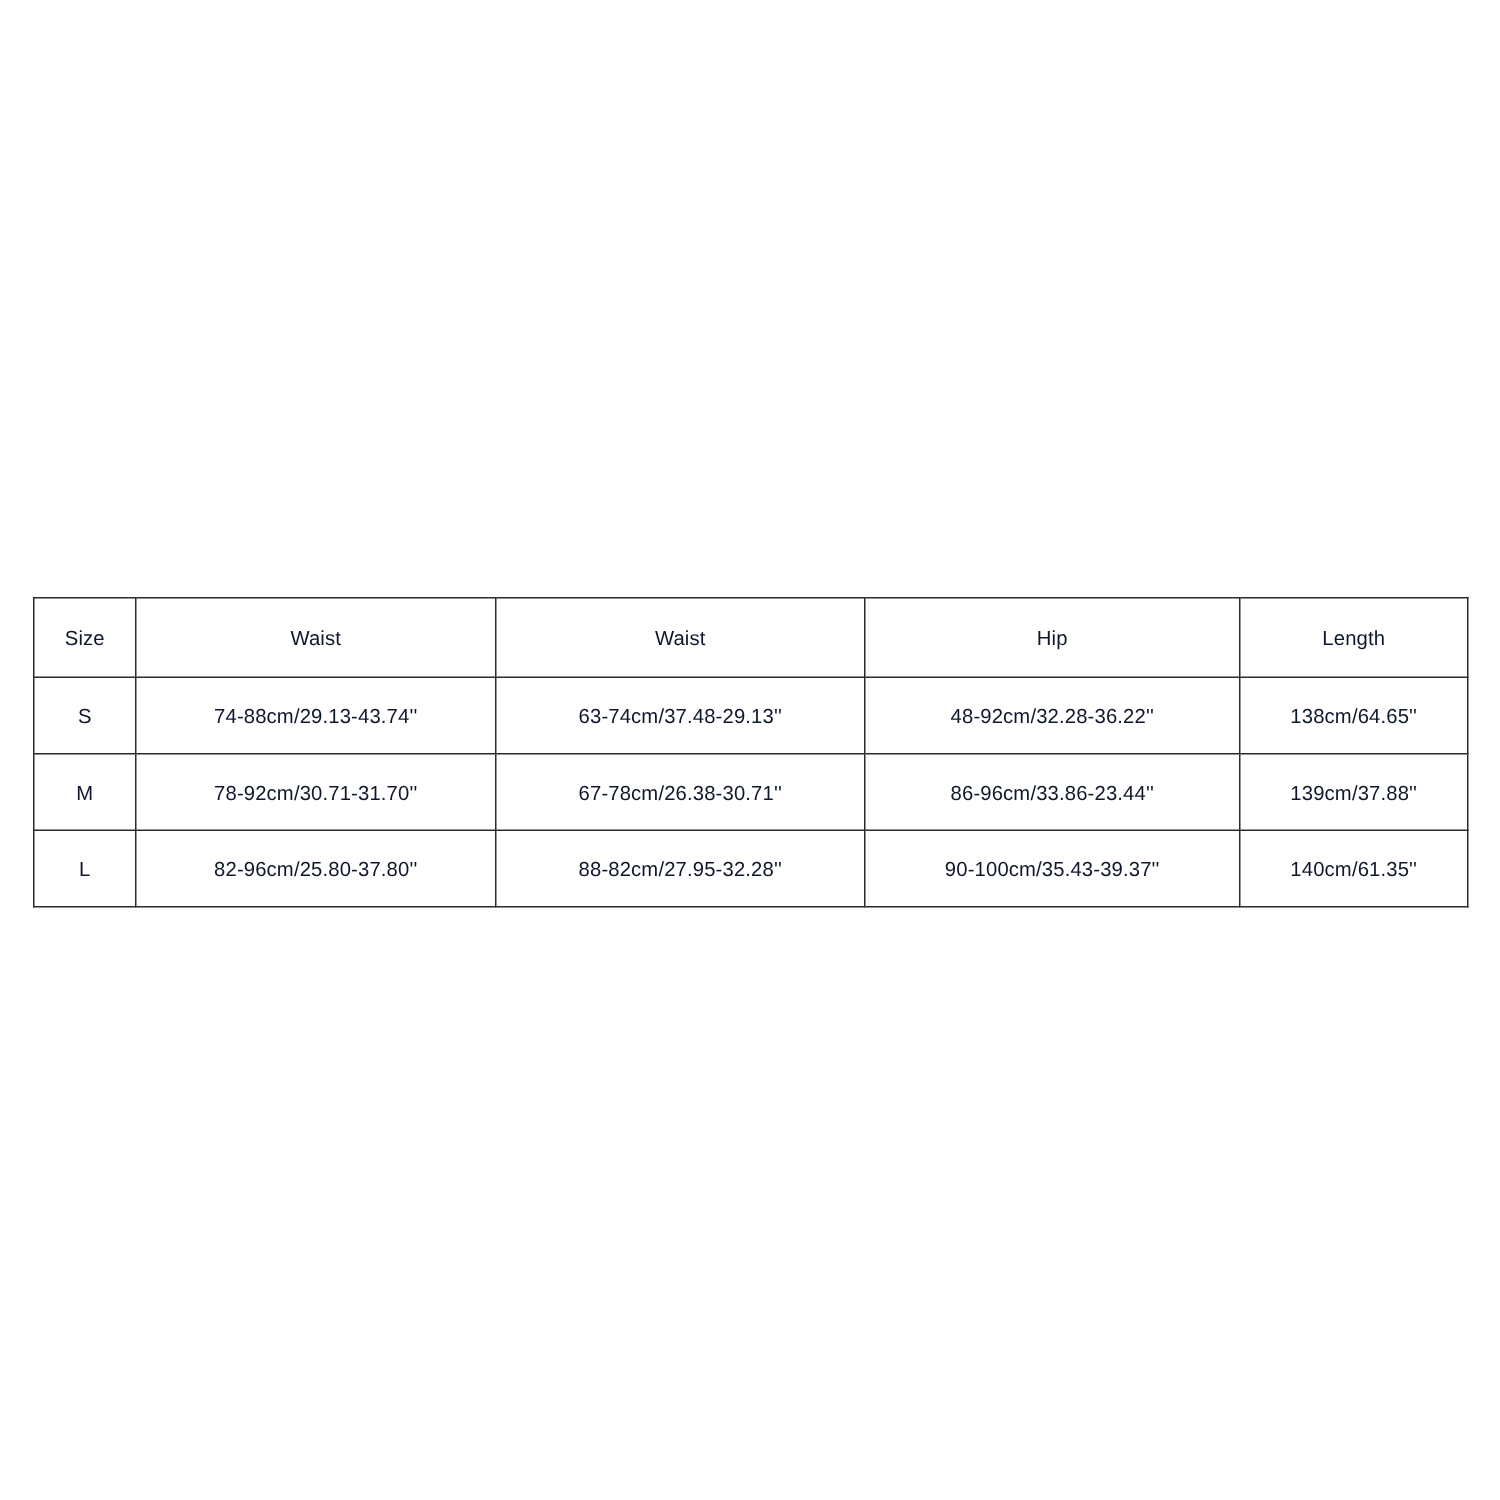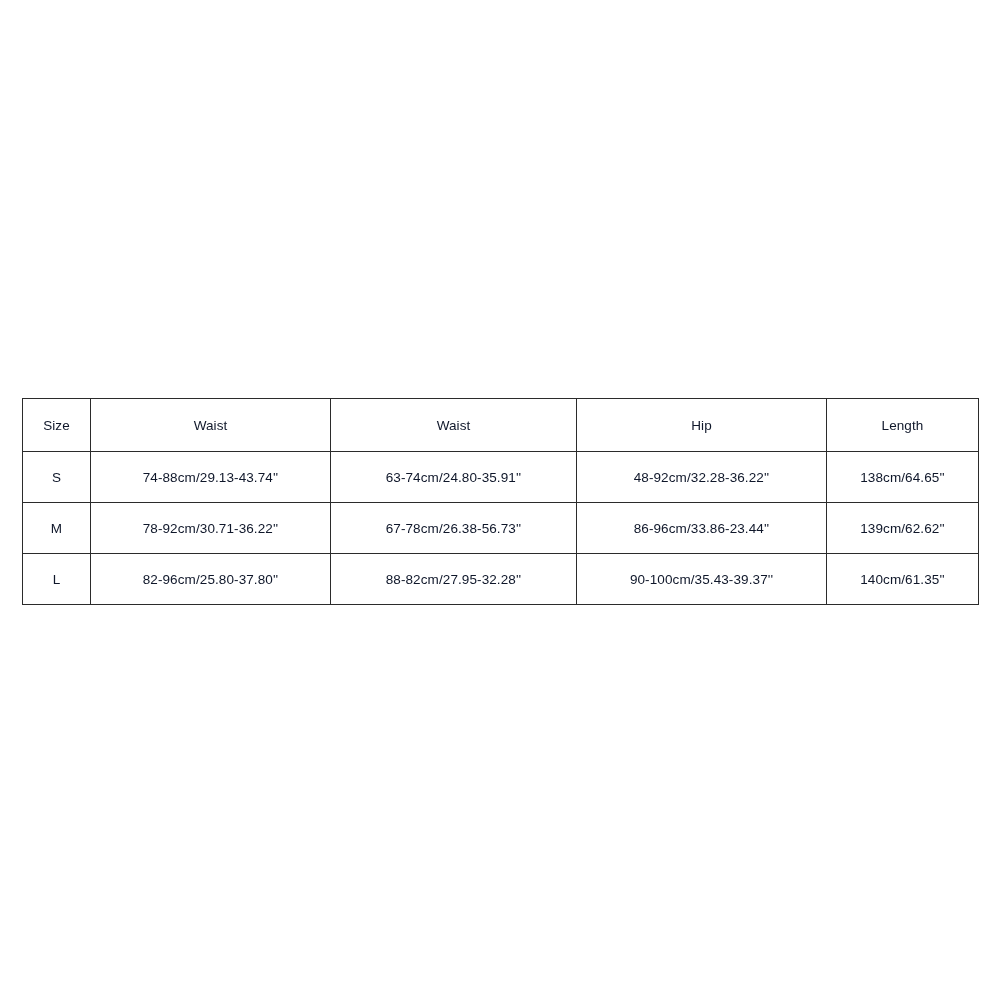--- a/index.html
+++ b/index.html
@@ -76,30 +76,30 @@
           <th>Waist</th>
           <th>Waist</th>
           <th>Hip</th>
           <th>Length</th>
         </tr>
       </thead>
       <tbody>
         <tr>
           <td>S</td>
           <td>74-88cm/29.13-43.74''</td>
-          <td>63-74cm/24.80-35.91''</td>
+          <td>63-74cm/37.48-29.13''</td>
           <td>48-92cm/32.28-36.22''</td>
           <td>138cm/64.65''</td>
         </tr>
         <tr>
           <td>M</td>
-          <td>78-92cm/30.71-36.22''</td>
-          <td>67-78cm/26.38-56.73''</td>
+          <td>78-92cm/30.71-31.70''</td>
+          <td>67-78cm/26.38-30.71''</td>
           <td>86-96cm/33.86-23.44''</td>
-          <td>139cm/62.62''</td>
+          <td>139cm/37.88''</td>
         </tr>
         <tr>
           <td>L</td>
           <td>82-96cm/25.80-37.80''</td>
           <td>88-82cm/27.95-32.28''</td>
           <td>90-100cm/35.43-39.37''</td>
           <td>140cm/61.35''</td>
         </tr>
       </tbody>
     </table>

